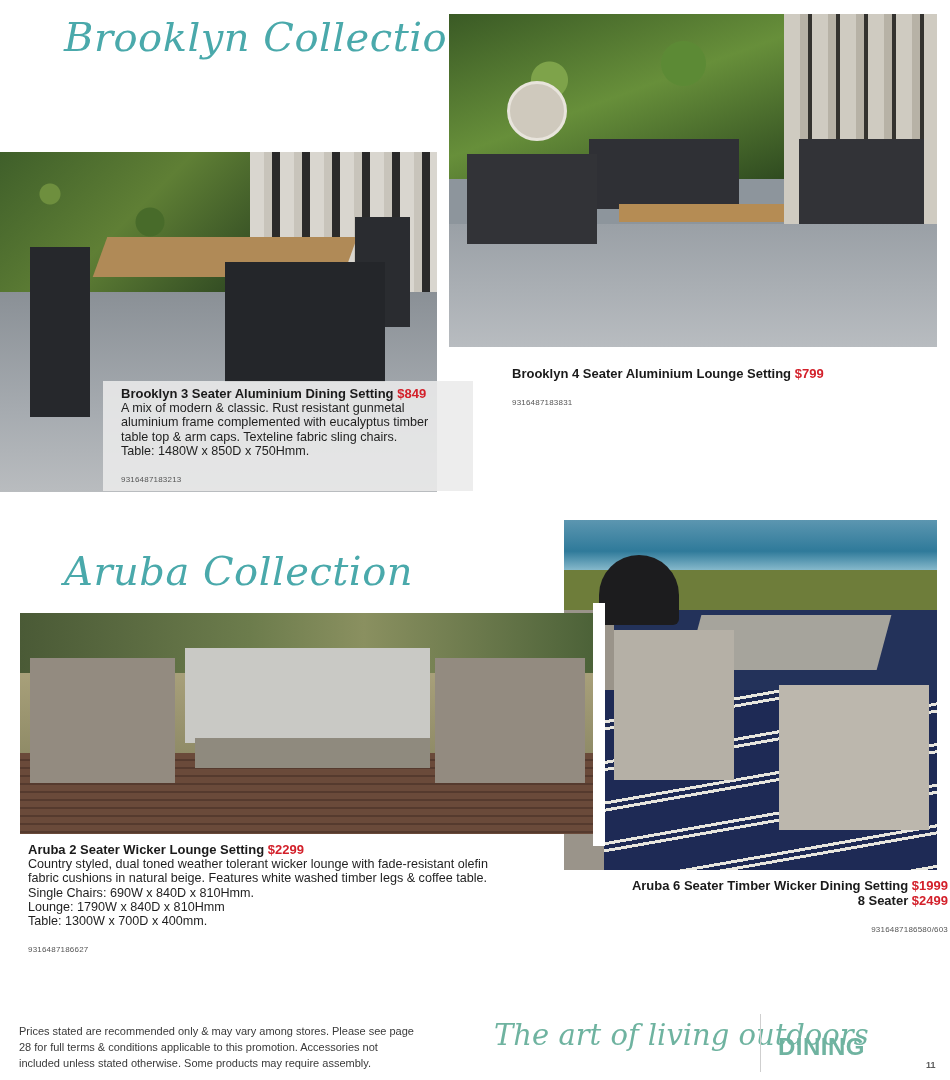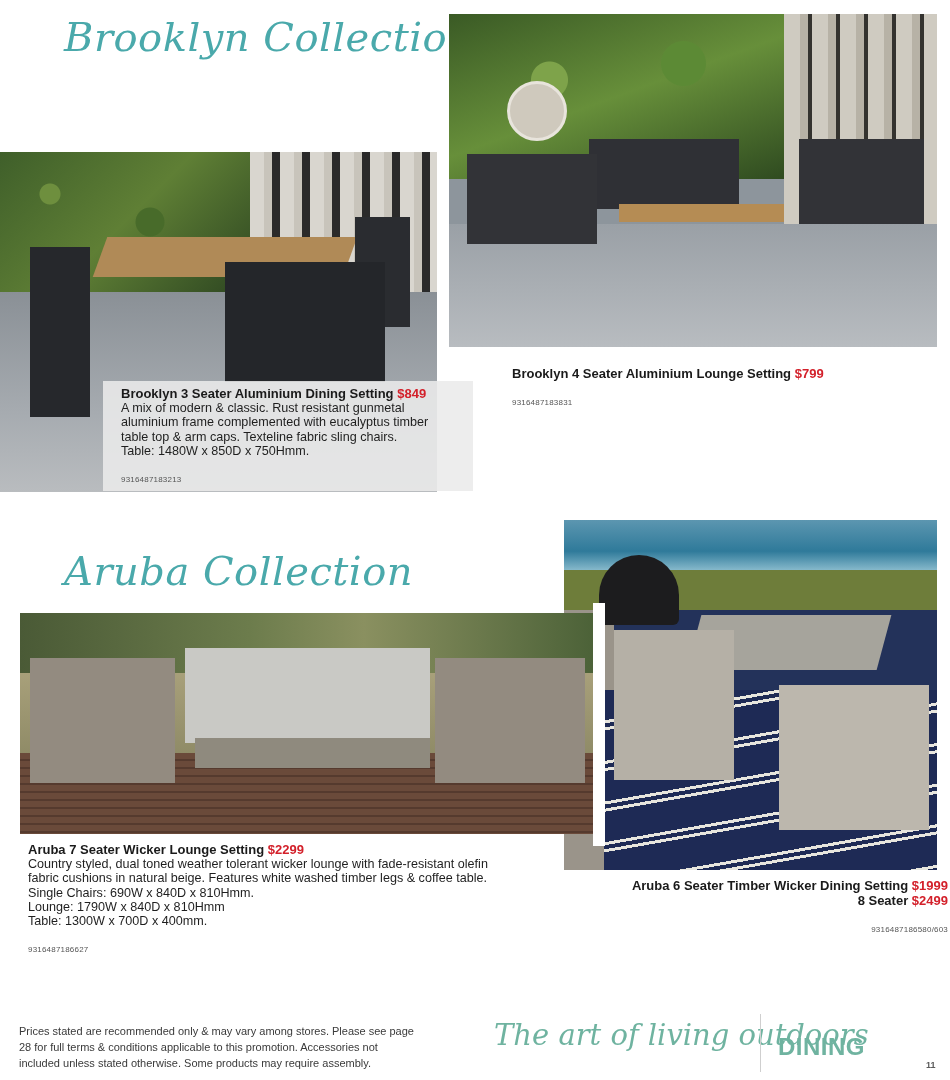--- a/index.html
+++ b/index.html
@@ -165,21 +165,21 @@
   <div class="layer field"></div>
   <div class="layer deck"></div>
   <div class="layer sofa"></div>
   <div class="layer chair-l"></div>
   <div class="layer chair-r"></div>
   <div class="layer ctable"></div>
 </div>
 
 <div id="caption-aruba-lounge">
   <div class="product-name">
-    <span>Aruba 7 Seater Wicker Lounge Setting</span>
+    <span>Aruba 2 Seater Wicker Lounge Setting</span>
     <span class="price">$2299</span>
   </div>
   <div class="desc">Country styled, dual toned weather tolerant wicker lounge with fade-resistant olefin
 fabric cushions in natural beige. Features white washed timber legs &amp; coffee table.
 Single Chairs: 690W x 840D x 810Hmm.
 Lounge: 1790W x 840D x 810Hmm
 Table: 1300W x 700D x 400mm.</div>
   <div class="barcode">9316487186627</div>
 </div>
 

